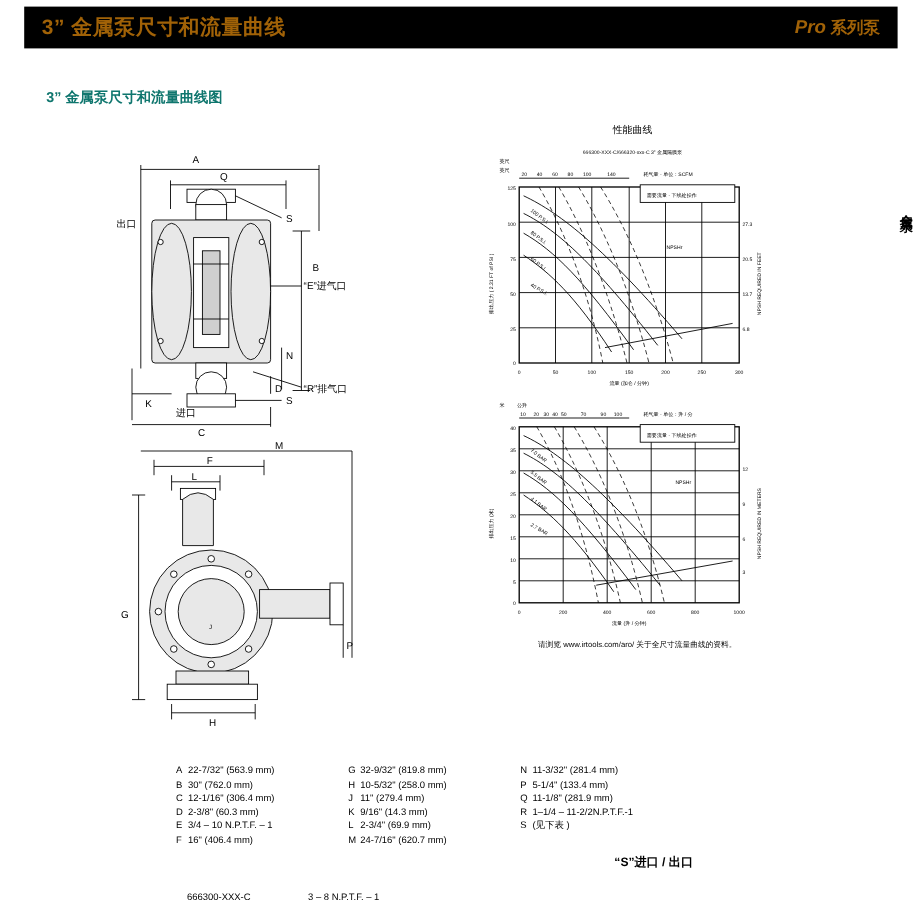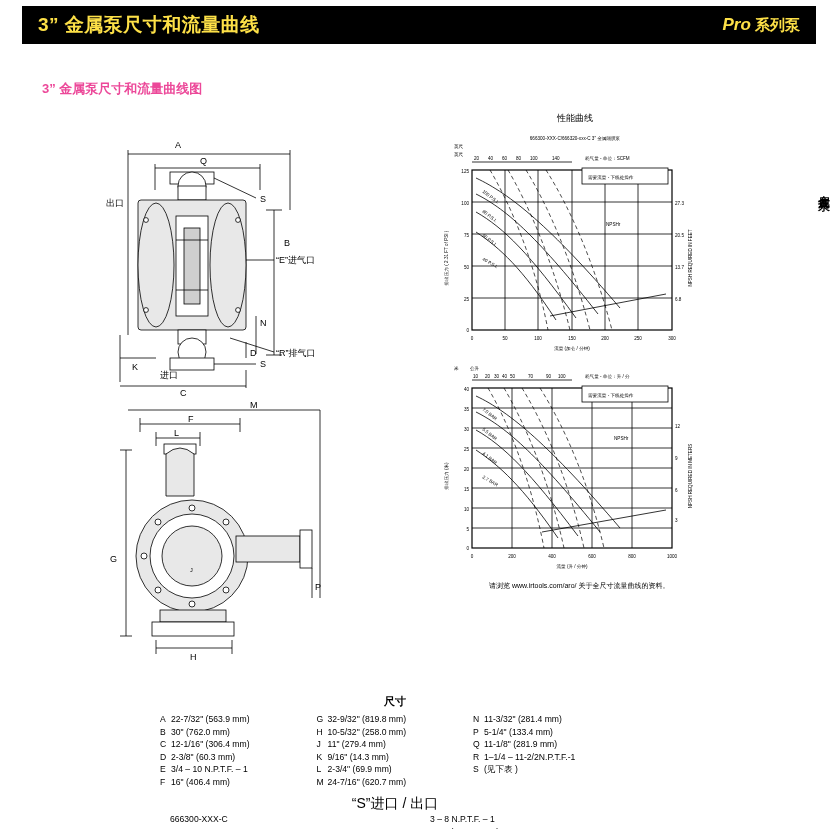--- a/index.html
+++ b/index.html
@@ -8,32 +8,32 @@
     width: 838px; height: 829px;
     background: #ffffff;
     font-family: "Liberation Sans", sans-serif;
     color: #000;
     position: relative;
     overflow: hidden;
   }
   
   .header-bar {
     position: absolute; left: 22px; top: 6px; width: 794px; height: 38px;
-    background: #000; color: #fde047;
+    background: #000; color: #a16207;
     display: flex; align-items: center; justify-content: space-between;
     padding: 0 16px;
   }
   .header-title { font-size: 19px; font-weight: bold; letter-spacing: 0.5px; }
   .header-right { font-size: 15px; font-weight: bold; }
   .header-right .pro { font-size: 17px; font-style: italic; font-weight: bold; }
 
   
   .section-title {
     position: absolute; left: 42px; top: 80px;
-    font-size: 13px; font-weight: bold; color: #ec4899;
+    font-size: 13px; font-weight: bold; color: #0f766e;
   }
 
   
   .side-tab {
     position: absolute; right: 6px; top: 185px;
     width: 16px;
     font-size: 12px; font-weight: bold;
     writing-mode: vertical-rl;
     letter-spacing: 3px;
     color: #000;
@@ -55,22 +55,22 @@
   .fillw { fill:#ffffff; stroke:#000; stroke-width:0.8; }
   .filld { fill:#cfcfcf; stroke:#000; stroke-width:0.8; }
 
   
   .dim-block { position: absolute; left: 160px; top: 694px; width: 470px; }
   .dim-head { text-align:center; font-size:11px; font-weight:bold; margin-bottom:4px; }
   .dim-cols { display:flex; gap:0px; font-size: 8.6px; line-height: 12.5px; }
   .dim-col { width: 33.3%; }
   .dim-row { white-space: nowrap; }
   .dim-key { display:inline-block; width: 11px; font-weight: normal; }
-  .s-head { text-align:center; font-size:14px; font-weight:normal; margin-top:7px;}
-  .s-rows { font-size:8.6px; line-height:12.5px; margin-top:0; display:flex;justify-content:space-between; }
+  .s-head { text-align:right; font-size:11px; font-weight:bold; margin-top:7px;}
+  .s-rows { font-size:8.6px; line-height:12.5px; margin-top:18px; display:flex; }
   .s-rows .c1 { width: 120px; padding-left: 10px;}
   .s-rows .c2 { width: 200px; }
   .note { position:absolute; left:489px; top:563px; font-size:7px; }
 </style>
 </head>
 <body>
 
 <div class="header-bar">
   <div class="header-title">3” 金属泵尺寸和流量曲线</div>
   <div class="header-right">
@@ -363,21 +363,20 @@
     <text x="245" y="414">3</text>
   </g>
   <text class="lblxs" x="24" y="262">米</text>
   <text class="lblxs" x="40" y="262">公升</text>
 
 </svg>
 <div class="note" style="position:absolute;left:59px;top:473px;">请浏览 www.irtools.com/aro/ 关于全尺寸流量曲线的资料。</div>
 </div>
 
 <div class="dim-block">
-  <div class="dim-head">尺寸</div>
   <div class="dim-cols">
     <div class="dim-col">
       <div class="dim-row"><span class="dim-key">A</span><span>22-7/32" (563.9 mm)</span></div>
       <div class="dim-row"><span class="dim-key">B</span><span>30" (762.0 mm)</span></div>
       <div class="dim-row"><span class="dim-key">C</span><span>12-1/16" (306.4 mm)</span></div>
       <div class="dim-row"><span class="dim-key">D</span><span>2-3/8" (60.3 mm)</span></div>
       <div class="dim-row"><span class="dim-key">E</span><span>3/4 – 10 N.P.T.F. – 1</span></div>
       <div class="dim-row"><span class="dim-key">F</span><span>16" (406.4 mm)</span></div>
     </div>
     <div class="dim-col">

